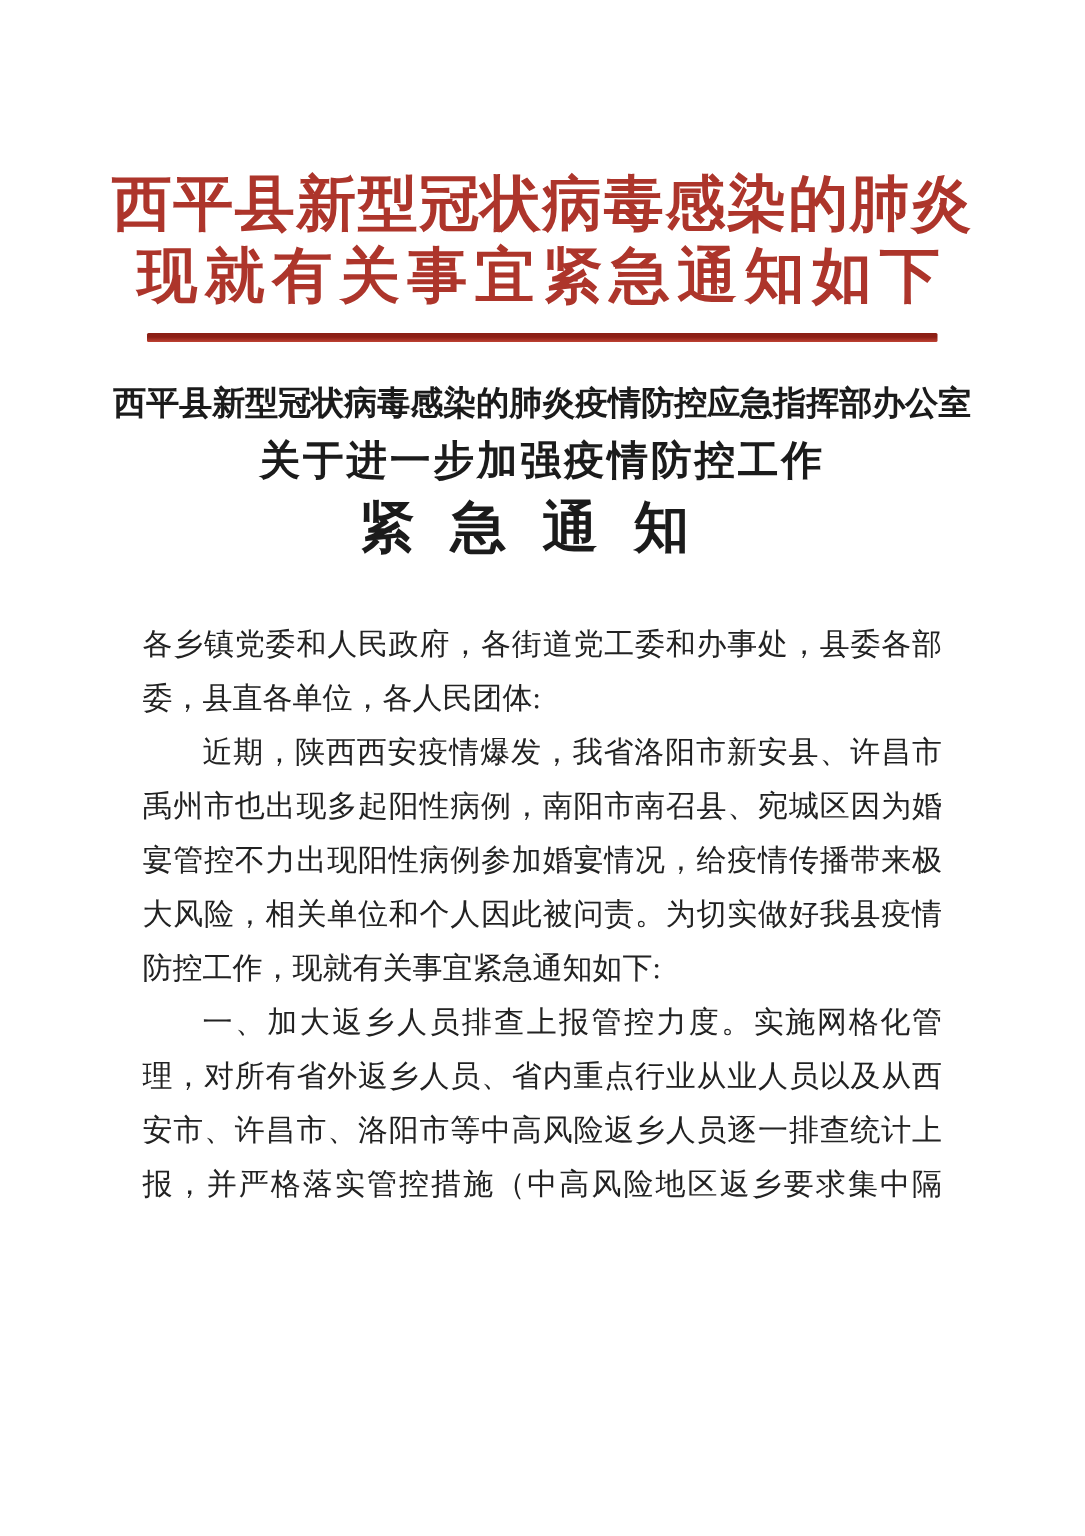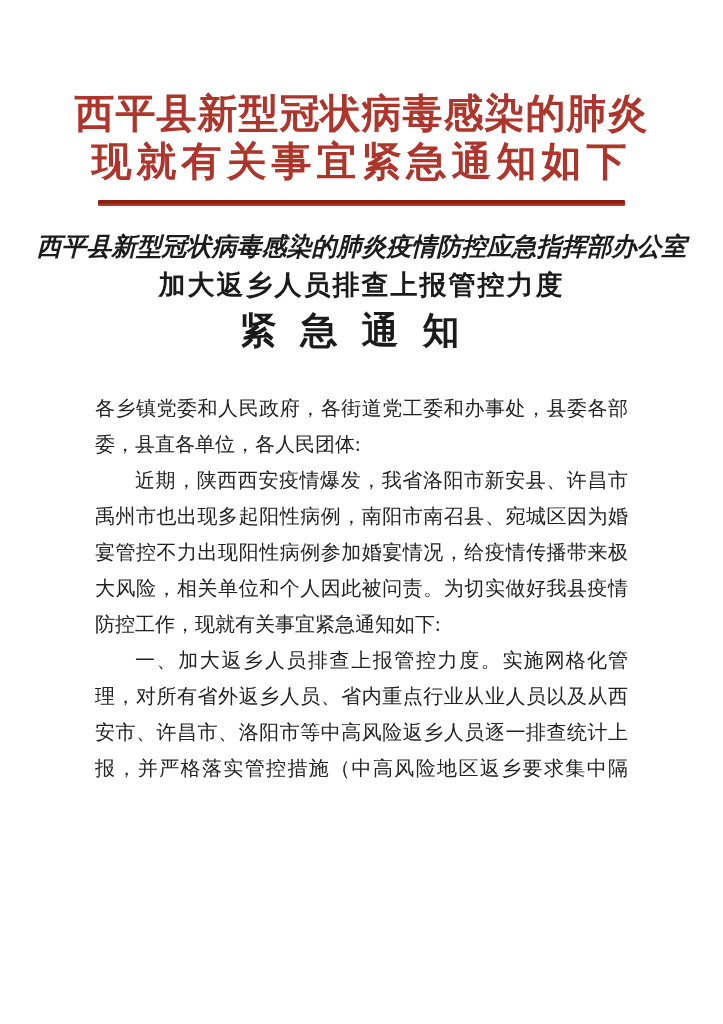--- a/index.html
+++ b/index.html
@@ -3,20 +3,21 @@
 <meta charset="utf-8">
 <style>
   html, body { margin: 0; padding: 0; background: #ffffff; }
   .page {
     position: relative;
     width: 723px;
     height: 792px;
     background: #ffffff;
     overflow: hidden;
     font-family: "Liberation Serif", serif;
+    margin-top: 22px;
   }
   
   .letterhead {
     padding-top: 90px;
     text-align: center;
     color: var(--header-red, #ad352b);
     font-weight: bold;
   }
   .lh-line {
     font-size: 40px;
@@ -37,21 +38,21 @@
   }
   .red-rule.top { margin-top: 14px; }
   .red-rule.bottom { margin-top: 5px; }
   
   .doc-title {
     margin-top: 26px;
     text-align: center;
     color: var(--title-black, #1b1b1b);
     font-weight: bold;
   }
-  .t1 { font-size: 25px; line-height: 30px; letter-spacing: 0px; font-style: italic; }
+  .t1 { font-size: 22px; line-height: 30px; letter-spacing: 0px; }
   .t2 { font-size: 27px; line-height: 46px; letter-spacing: 2px; }
   .t3 { font-size: 37px; line-height: 46px; letter-spacing: 0.65em; }
   
   .doc-body {
     width: 533px;
     margin: 36px auto 0 auto;
     font-size: 20px;
     line-height: 36px;
     text-align: justify;
     color: var(--body-black, #222222);
@@ -82,21 +83,21 @@
 
   <div class="letterhead">
     <div class="lh-line">西平县新型冠状病毒感染的肺炎</div>
     <div class="lh-line wide">现就有关事宜紧急通知如下</div>
   </div>
 
   <div class="red-rule top"></div>
 
   <div class="doc-title">
     <div class="t1">西平县新型冠状病毒感染的肺炎疫情防控应急指挥部办公室</div>
-    <div class="t2">加大返乡人员排查上报管控力度</div>
+    <div class="t2">关于进一步加强疫情防控工作</div>
     <div class="t3">紧急通知</div>
   </div>
 
   <div class="doc-body">
     <p class="salutation">各乡镇党委和人民政府，各街道党工委和办事处，县委各部委，县直各单位，各人民团体:</p>
     <p class="para"><span class="lead"></span><span>近期，陕西西安疫情爆发，我省洛阳市新安县、许昌市禹州市也出现多起阳性病例，南阳市南召县、宛城区因为婚宴管控不力出现阳性病例参加婚宴情况，给疫情传播带来极大风险，相关单位和个人因此被问责。为切实做好我县疫情防控工作，现就有关事宜紧急通知如下:</span></p>
     <p class="para"><span class="lead">一、加大返乡人员排查上报管控力度。</span><span>实施网格化管理，对所有省外返乡人员、省内重点行业从业人员以及从西安市、许昌市、洛阳市等中高风险返乡人员逐一排查统计上报，并严格落实管控措施（中高风险地区返乡要求集中隔离，其他返乡人员一律居家健康监测 5 天）。</span></p>
   </div>
 
   <div class="red-rule bottom"></div>

